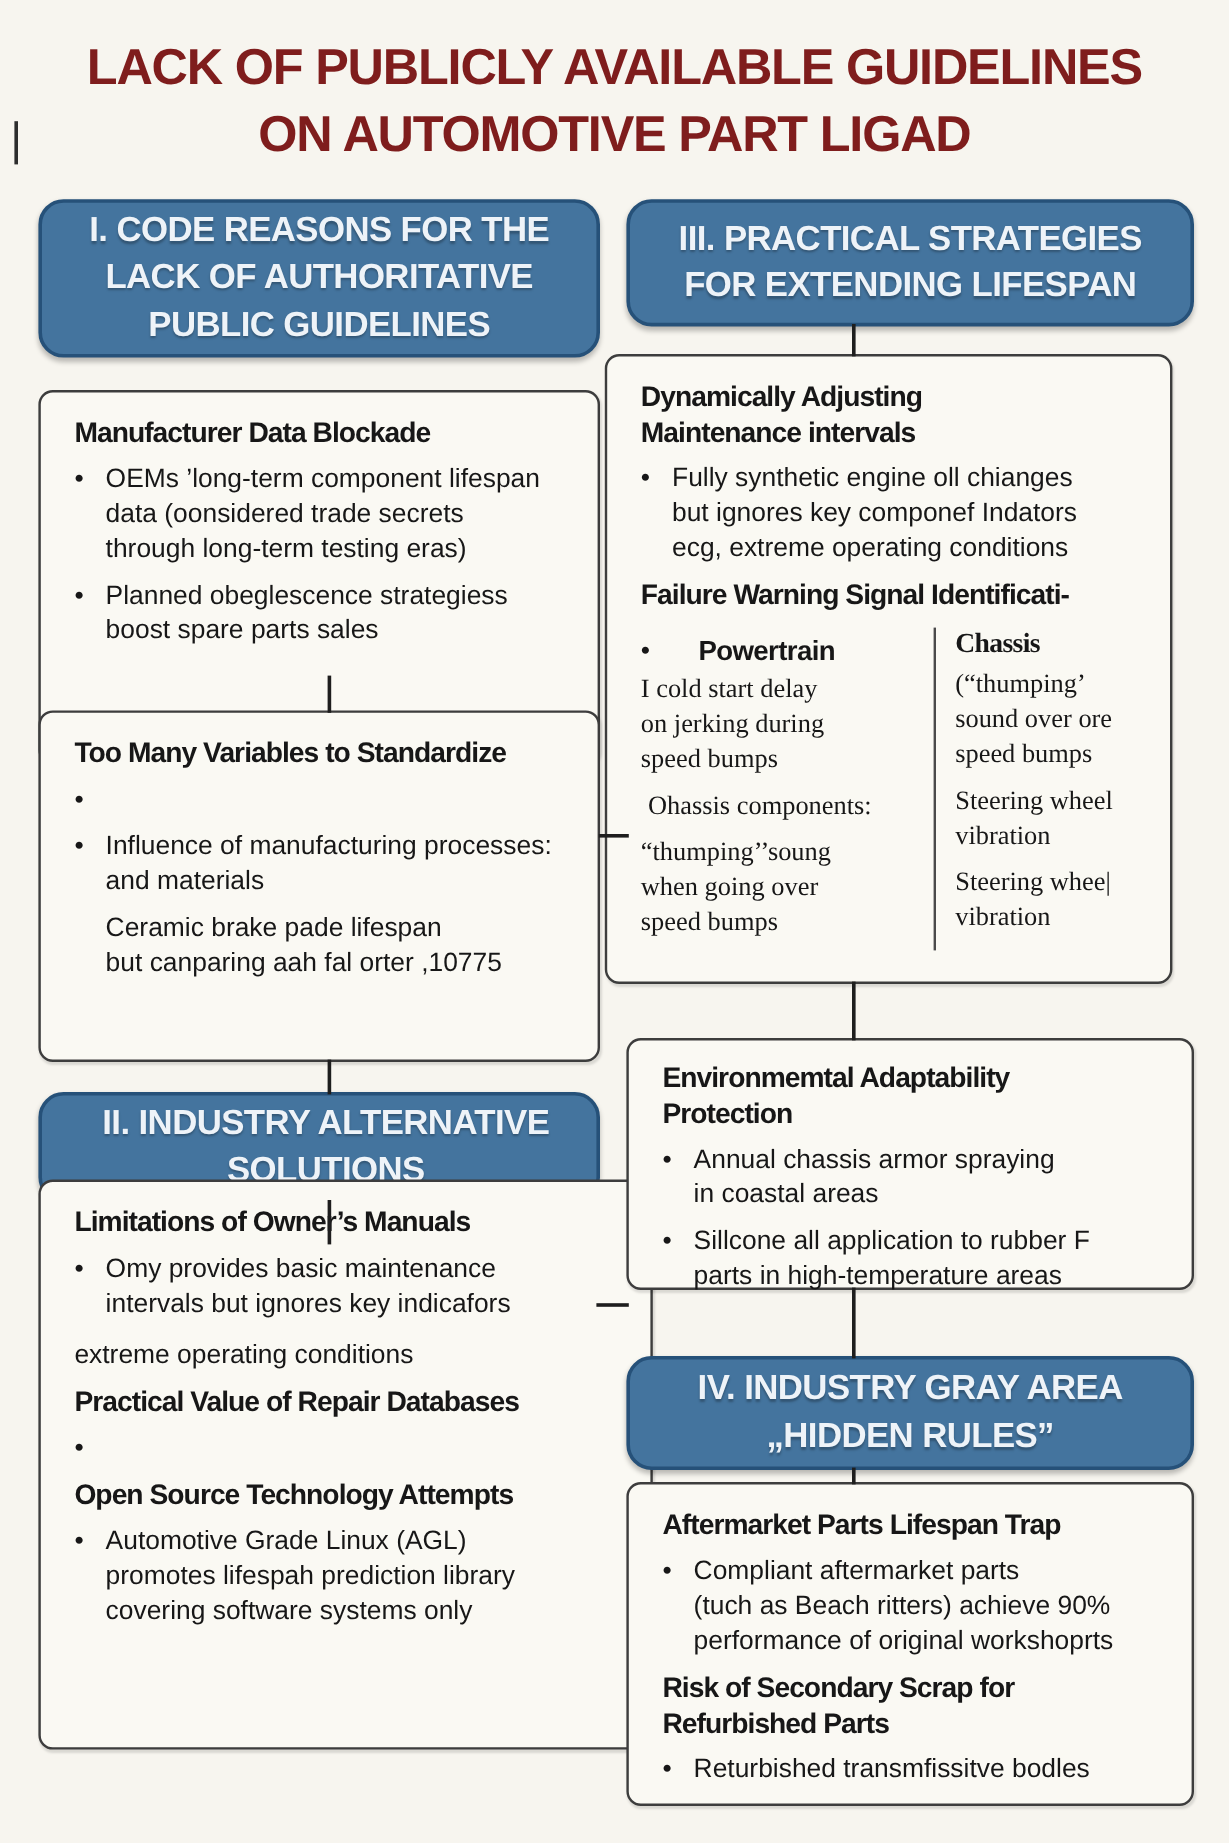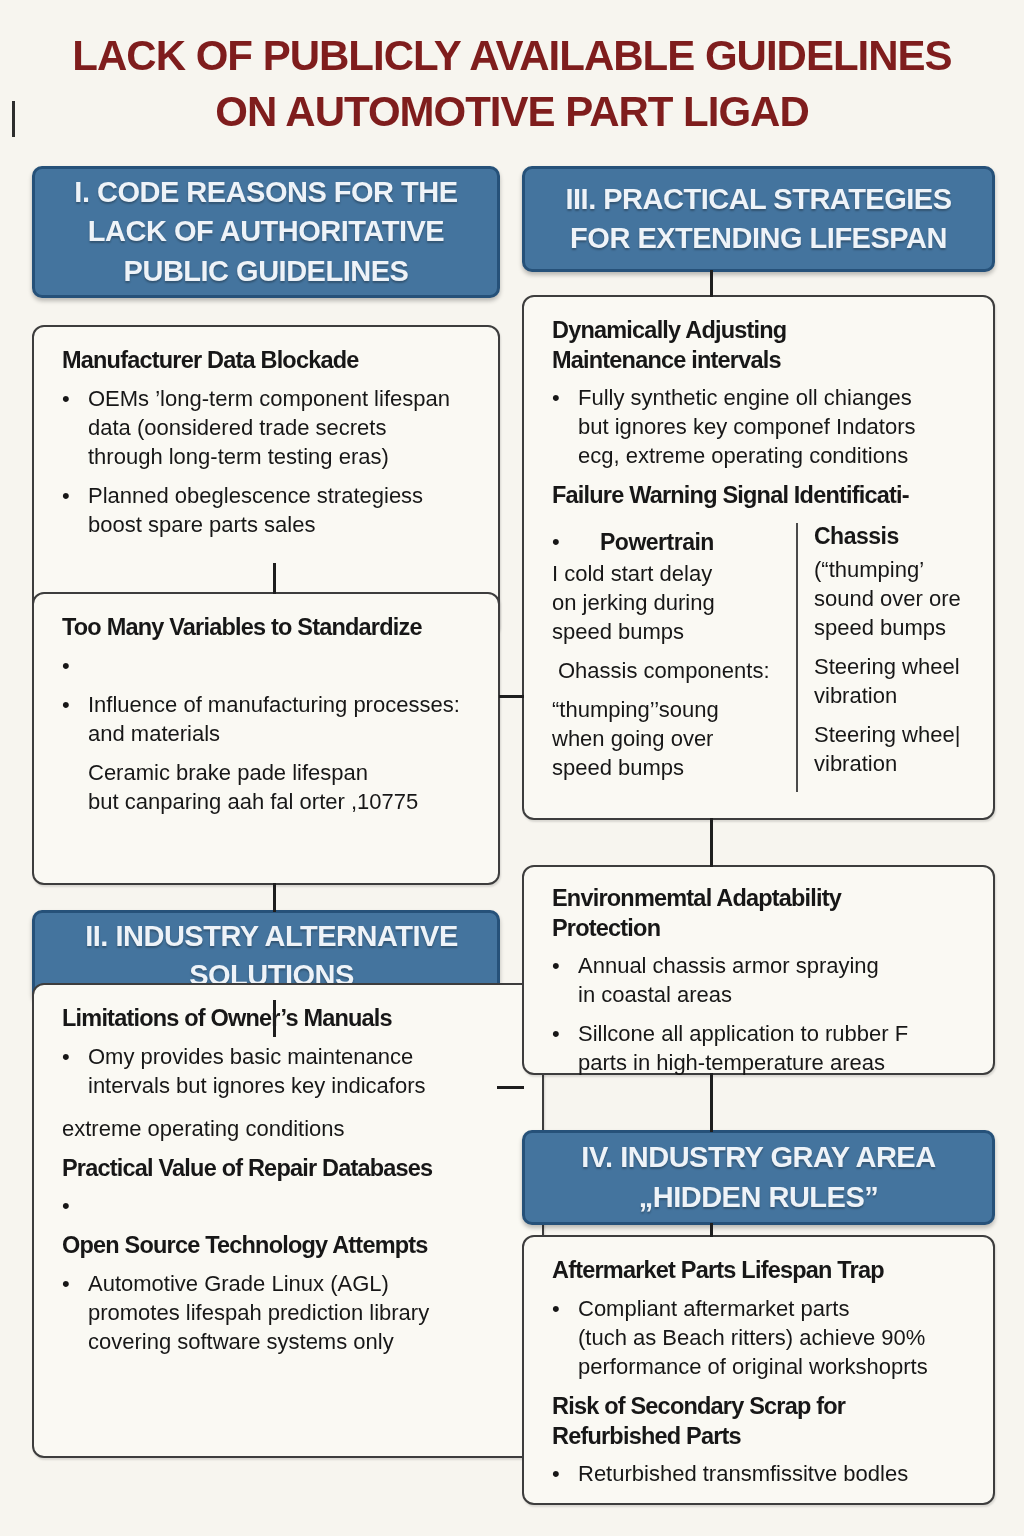--- a/index.html
+++ b/index.html
@@ -22,21 +22,21 @@
   .edge-tick {
     position:absolute; left:12px; top:101px; width:3px; height:36px;
     background:#2d2d2d;
   }
 
   
   .bluehdr {
     position:absolute;
     background:#44749e;
     border:3px solid #265179;
-    border-radius:10px;
+    border-radius:21px;
     box-shadow:0 3px 4px rgba(0,0,0,0.25);
     color:#eef3f8;
     font-weight:700;
     display:flex; align-items:center; justify-content:center;
     text-align:center;
     font-size:28px; line-height:1.35; letter-spacing:-0.5px;
     text-shadow:0 2px 2px rgba(0,0,0,0.28);
     box-sizing:border-box;
     padding:8px 18px;
   }
@@ -63,21 +63,21 @@
   .bullet { display:flex; margin:6px 0 10px; }
   .dot { width:14px; flex:0 0 14px; margin-right:12px; }
   .cont { margin-left:26px; }
 
   
   .cols { display:flex; margin-top:10px; }
   .colL { width:230px; flex:0 0 230px; }
   .vdiv { width:2px; background:#4a4a4a; margin:2px 16px 0 14px; }
   .colR { flex:1; }
   .colhead { font-weight:700; font-size:23px; letter-spacing:-0.5px;margin-left:22px; }
-  .grp { margin:0 0 10px; }
+  .grp { margin:0 0 10px;font-family:Liberation Serif, serif; }
 
   
   .conn  { position:absolute; background:#1e1e1e; width:3px; }
   .hconn { position:absolute; background:#1e1e1e; height:3px; }
 </style>
 </head>
 <body>
 
 <div class="main-title">
   <div>LACK OF PUBLICLY AVAILABLE GUIDELINES</div>
@@ -138,21 +138,21 @@
     <span class="dot">•</span>
     <span class="ml">Automotive Grade Linux (AGL)
 promotes lifespah prediction library
 covering software systems only</span>
   </div>
 </div>
 
 <div class="bluehdr ml" style="left:522px; top:166px; width:473px; height:106px; font-size:29px;text-align:center;">III. PRACTICAL STRATEGIES
 FOR EXTENDING LIFESPAN</div>
 
-<div class="wbox" style="left:522px; top:295px; width:473px; height:525px;">
+<div class="wbox" style="left:504px; top:295px; width:473px; height:525px;">
   <div class="btm">Dynamically Adjusting
 Maintenance intervals</div>
   <div class="bullet">
     <span class="dot">•</span>
     <span class="ml">Fully synthetic engine oll chianges
 but ignores key componef Indators
 ecg, extreme operating conditions</span>
   </div>
   <div class="bt">Failure Warning Signal Identificati-</div>
   <div class="cols">

